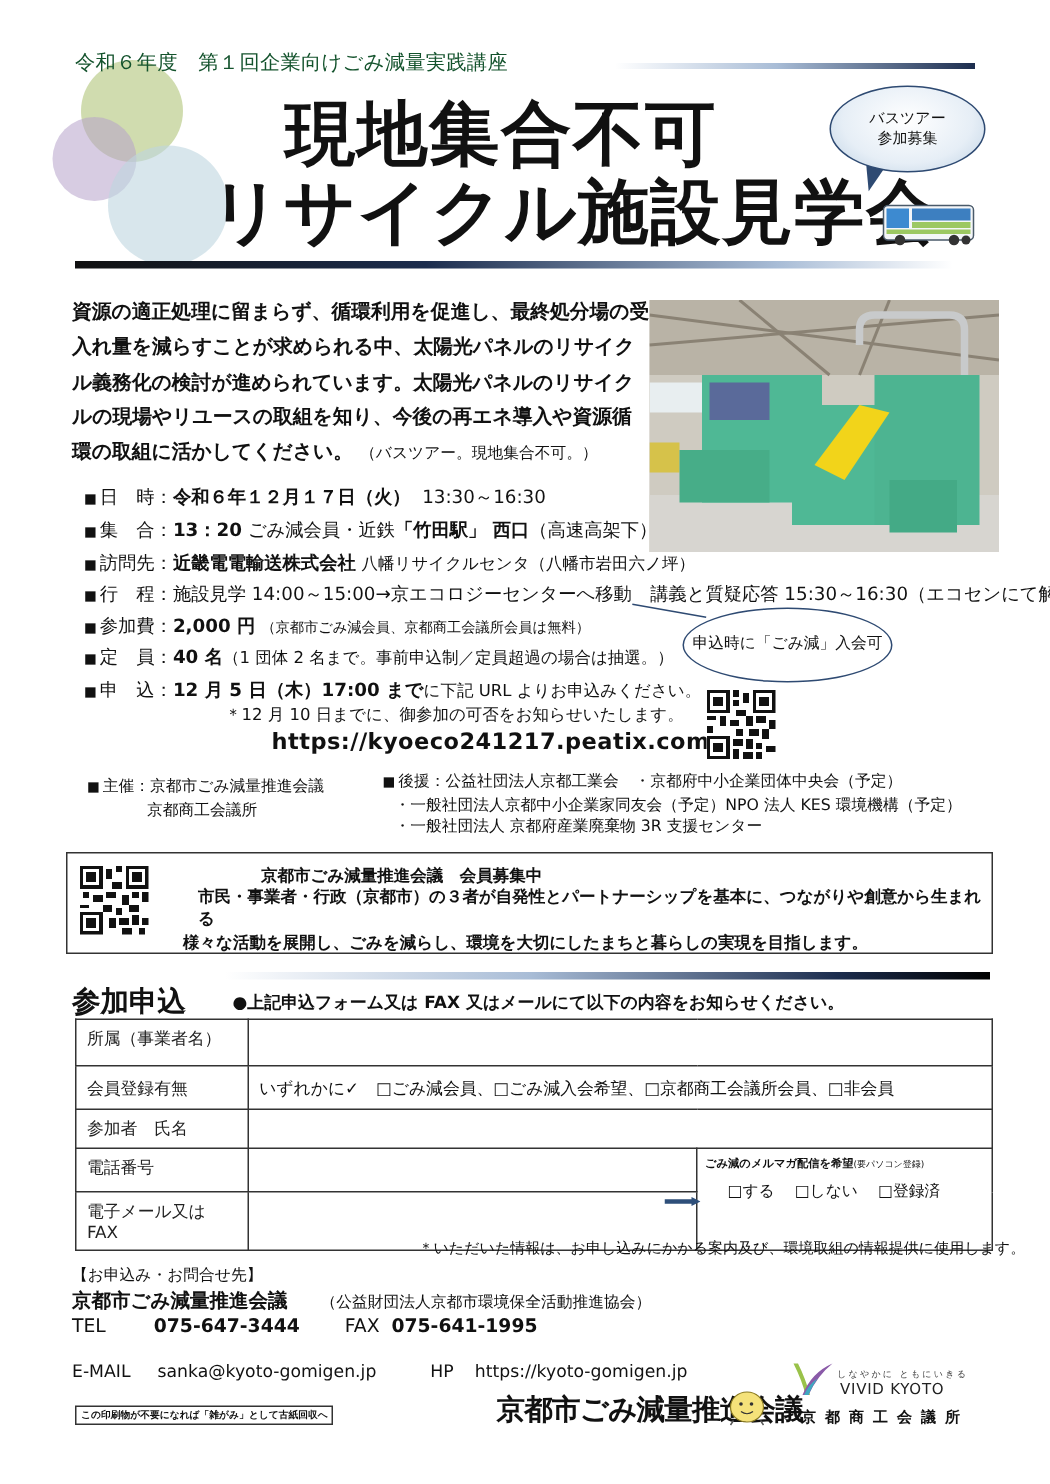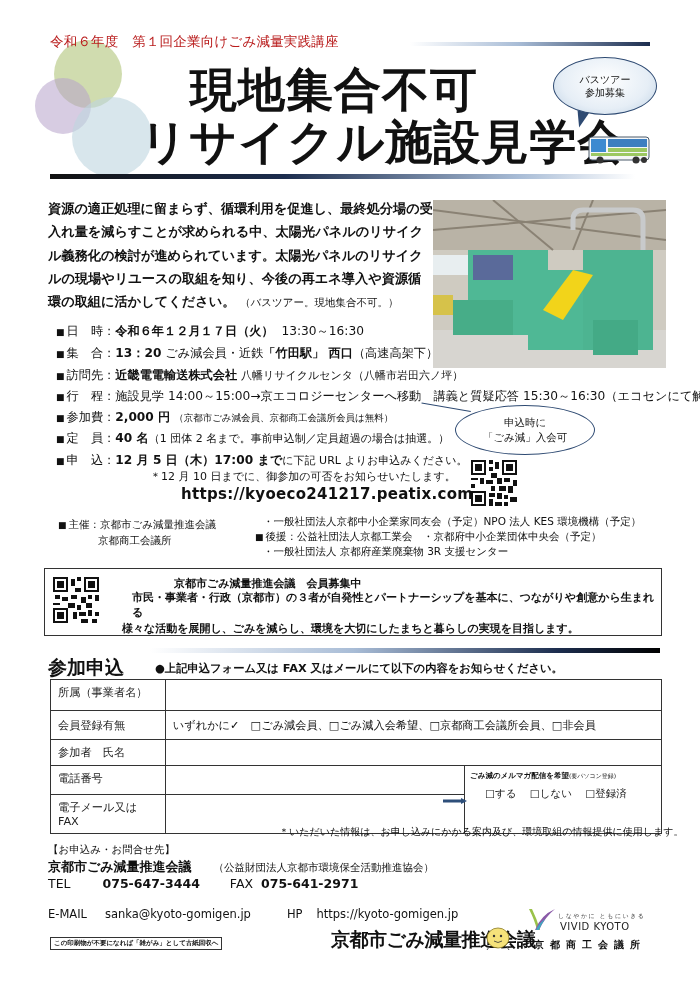--- a/index.html
+++ b/index.html
@@ -7,21 +7,21 @@
   body { position: relative; font-family: "DejaVu Sans", "Liberation Sans", sans-serif; color: #111; }
   .abs { position: absolute; }
 
   
   .circle { position: absolute; border-radius: 50%; }
   .c-green { left: 54px; top: 40px; width: 68px; height: 68px; background: rgba(176,196,122,0.6); }
   .c-purple { left: 35px; top: 78px; width: 56px; height: 56px; background: rgba(182,162,202,0.55); }
   .c-blue { left: 72px; top: 97px; width: 80px; height: 80px; background: rgba(190,214,224,0.6); }
 
   .top-rule { left: 410px; top: 42px; width: 240px; height: 4px; background: linear-gradient(to right, #ffffff, #a8bcd6 45%, #1c2d4e); }
-  .subtitle { left: 50px; top: 33px; font-size: 13.5px; color: #b91c1c; letter-spacing: 0.2px; }
+  .subtitle { left: 50px; top: 33px; font-size: 13.5px; color: #14532d; letter-spacing: 0.2px; }
 
   .title1 { left: 190px; top: 66px; font-size: 47px; font-weight: bold; letter-spacing: 1px; line-height: 1; color: #111; }
   .title2 { left: 140px; top: 118px; font-size: 47px; font-weight: bold; letter-spacing: 1px; line-height: 1; color: #111; }
   .title-rule { left: 50px; top: 174px; width: 585px; height: 5px; background: linear-gradient(to right, #111 0%, #1c2d4e 40%, #a8bcd6 80%, #ffffff); }
 
   .bubble { left: 553px; top: 57px; width: 104px; height: 58px; border-radius: 50%; border: 1.5px solid #2e4a72;
             background: radial-gradient(ellipse at 50% 40%, #ffffff 0%, #e6eef6 60%, #bcd0e3 100%);
             display: flex; flex-direction: column; align-items: center; justify-content: center; font-size: 10px; line-height: 1.3; color: #111; }
   .bubble-tail { left: 575px; top: 106px; width: 0; height: 0; border-left: 6px solid transparent; border-right: 10px solid transparent; border-top: 22px solid #2e4a72; transform: rotate(10deg); }
 
@@ -33,21 +33,21 @@
   .photo { left: 433px; top: 200px; width: 233px; height: 168px; overflow: hidden; background: #c9c6bd; }
 
   .info { left: 56px; font-size: 12.2px; line-height: 1; white-space: nowrap; color: #111; }
   .info b { font-weight: bold; }
   .info .sm { font-size: 9.5px; }
   .info .md { font-size: 11px; }
   .sq { font-size: 9px; margin-right: 2px; }
   .lbl { display: inline-block; }
 
   .speech2 { left: 455px; top: 405px; width: 140px; height: 50px; border-radius: 50%; border: 1.5px solid #2e4a72; background: #fff;
-             display: flex; flex-direction: column; align-items: center; justify-content: center; font-size: 10.5px; line-height: 1.45; }
+             display: flex; flex-direction: row; align-items: center; justify-content: center; font-size: 10.5px; line-height: 1.45; }
   .speech2-tail { left: 420px; top: 411px; width: 50px; height: 10px; border-top: 1.5px solid #2e4a72; transform: rotate(10deg); transform-origin: right; }
 
   .qr { background-color: #fff; }
   .qr1 { left: 471px; top: 460px; width: 46px; height: 46px; }
   .qr2 { left: 53px; top: 577px; width: 46px; height: 46px; }
 
   .deadline-note { left: 150px; top: 469px; font-size: 11px; }
   .url { left: 181px; top: 485px; font-size: 15px; font-weight: bold; letter-spacing: 0.3px; }
 
   .sponsor { left: 58px; top: 517px; font-size: 10.5px; line-height: 15px; }
@@ -192,22 +192,22 @@
       <path d="M2 2h3v3H2zM16 2h3v3h-3zM2 16h3v3H2z"></path>
   <path d="M8 0h2v2H8zM11 1h2v3h-2zM8 3h2v2H8zM9 6h3v2H9zM0 8h3v1H0zM4 8h2v3H4zM7 9h3v2H7zM12 8h2v3h-2zM15 8h3v2h-3zM19 9h2v3h-2zM0 11h2v2H0zM9 12h2v2H9zM13 12h3v2h-3zM17 12h2v3h-2zM8 15h3v2H8zM12 15h2v3h-2zM15 16h2v2h-2zM18 17h3v2h-3zM8 18h2v3H8zM11 19h3v2h-3zM15 19h2v2h-2z"></path>
     </g>
 </svg>
 
 <div class="abs sponsor">
   <div><span class="sq">■</span><span>主催：</span><span>京都市ごみ減量推進会議</span></div>
   <div style="padding-left:40px">京都商工会議所</div>
 </div>
 <div class="abs support">
+  <div><span class="sq">■</span><span>後援：</span><span>公益社団法人京都工業会　・京都府中小企業団体中央会（予定）</span></div>
   <div style="padding-left:8px">・一般社団法人京都中小企業家同友会（予定）NPO 法人 KES 環境機構（予定）</div>
-  <div><span class="sq">■</span><span>後援：</span><span>公益社団法人京都工業会　・京都府中小企業団体中央会（予定）</span></div>
   <div style="padding-left:8px">・一般社団法人 京都府産業廃棄物 3R 支援センター</div>
 </div>
 
 <div class="abs member-box"></div>
 <svg class="abs qr qr2" viewBox="0 0 21 21" shape-rendering="crispEdges">
   <rect width="21" height="21" fill="#fff"></rect>
   <g fill="#111">
       <path d="M0 0h7v7H0zM14 0h7v7h-7zM0 14h7v7H0z"></path>
     </g>
   <g fill="#fff">
@@ -264,21 +264,21 @@
   <rect x="0" y="1.5" width="19" height="3" fill="#2e4f7a"></rect>
   <polygon points="18,0 24,3 18,6" fill="#2e4f7a"></polygon>
 </svg>
 <div class="abs privacy">＊いただいた情報は、お申し込みにかかる案内及び、環境取組の情報提供に使用します。</div>
 
 <div class="abs contact-head">【お申込み・お問合せ先】</div>
 <div class="abs contact-org">
   <span>京都市ごみ減量推進会議</span><span class="sub">（公益財団法人京都市環境保全活動推進協会）</span>
 </div>
 <div class="abs contact-tel">
-  <span>TEL</span><span style="display:inline-block;width:32px"></span><b>075-647-3444</b><span style="display:inline-block;width:30px"></span><span>FAX</span>&nbsp;&nbsp;<b>075-641-2971</b>
+  <span>TEL</span><span style="display:inline-block;width:32px"></span><b>075-647-3444</b><span style="display:inline-block;width:30px"></span><span>FAX</span>&nbsp;&nbsp;<b>075-641-1995</b>
 </div>
 <div class="abs contact-mail">
   <span>E-MAIL</span><span style="display:inline-block;width:18px"></span><span>sanka@kyoto-gomigen.jp</span><span style="display:inline-block;width:36px"></span><span>HP</span><span style="display:inline-block;width:14px"></span><span>https://kyoto-gomigen.jp</span>
 </div>
 
 <div class="abs recycle">この印刷物が不要になれば「雑がみ」として古紙回収へ</div>
 <div class="abs logo-gomigen">京都市ごみ減量推進会議</div>
 <svg class="abs mascot" viewBox="0 0 30 28">
   <ellipse cx="15" cy="15" rx="11" ry="10" fill="#f5e27a" stroke="#8a7a20" stroke-width="0.8"></ellipse>
   <circle cx="11" cy="13" r="1.2" fill="#333"></circle>

